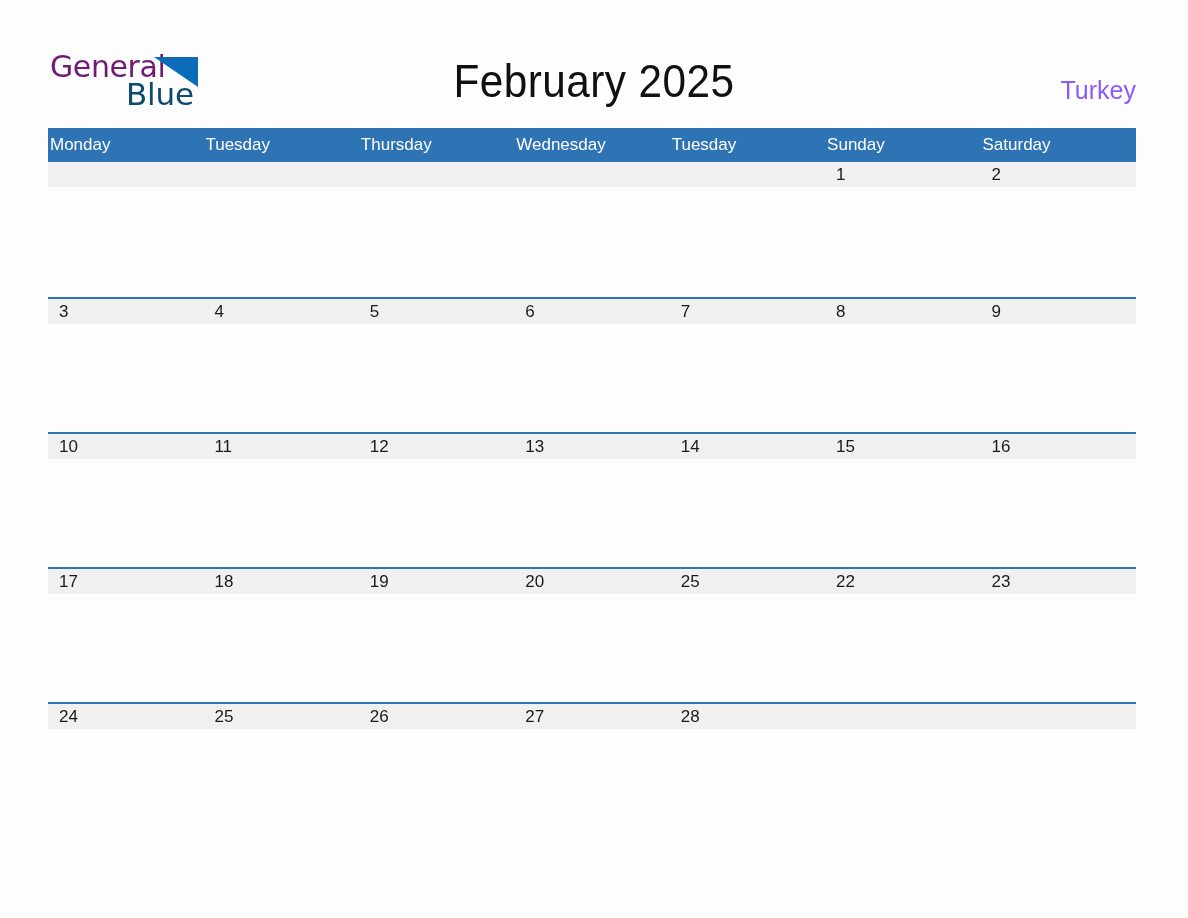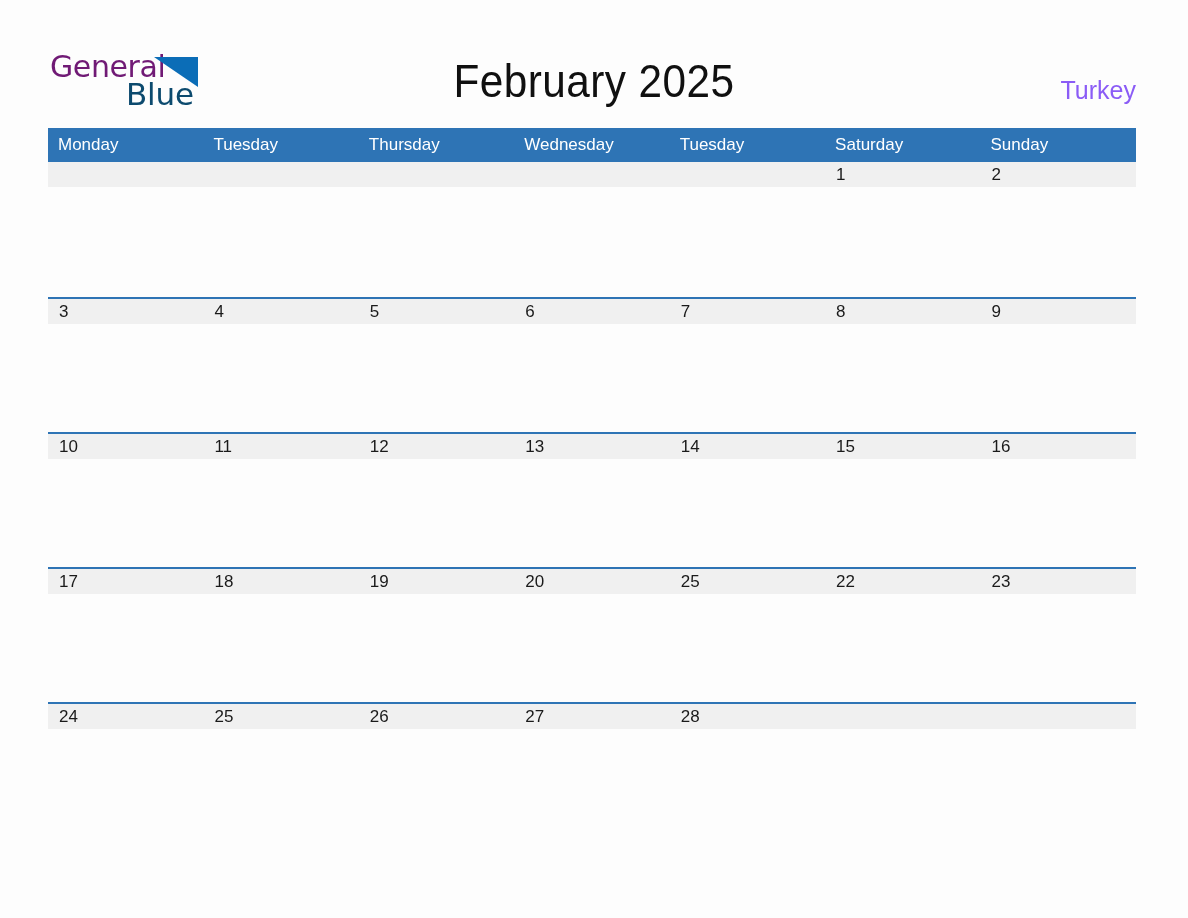--- a/index.html
+++ b/index.html
@@ -99,21 +99,21 @@
   .weekday-row {
     display: flex;
     background: #2e74b5;
     height: 34px;
   }
   .weekday {
     flex: 1 1 0;
     color: #ffffff;
     font-size: 17px;
     line-height: 34px;
-    padding-left: 10px;
+    padding-left: 2px;
     box-sizing: border-box;
     white-space: nowrap;
     overflow: hidden;
   }
 
   .week-row {
     position: relative;
   }
   .week-row .date-band {
     display: flex;
@@ -170,22 +170,22 @@
   </div>
 
   <div class="calendar">
 
     <div class="weekday-row">
       <div class="weekday">Monday</div>
       <div class="weekday">Tuesday</div>
       <div class="weekday">Thursday</div>
       <div class="weekday">Wednesday</div>
       <div class="weekday">Tuesday</div>
+      <div class="weekday">Sunday</div>
       <div class="weekday">Saturday</div>
-      <div class="weekday">Sunday</div>
     </div>
 
     <div class="week-row first">
       <div class="date-band">
         <div class="date-cell"></div>
         <div class="date-cell"></div>
         <div class="date-cell"></div>
         <div class="date-cell"></div>
         <div class="date-cell"></div>
         <div class="date-cell">1</div>

